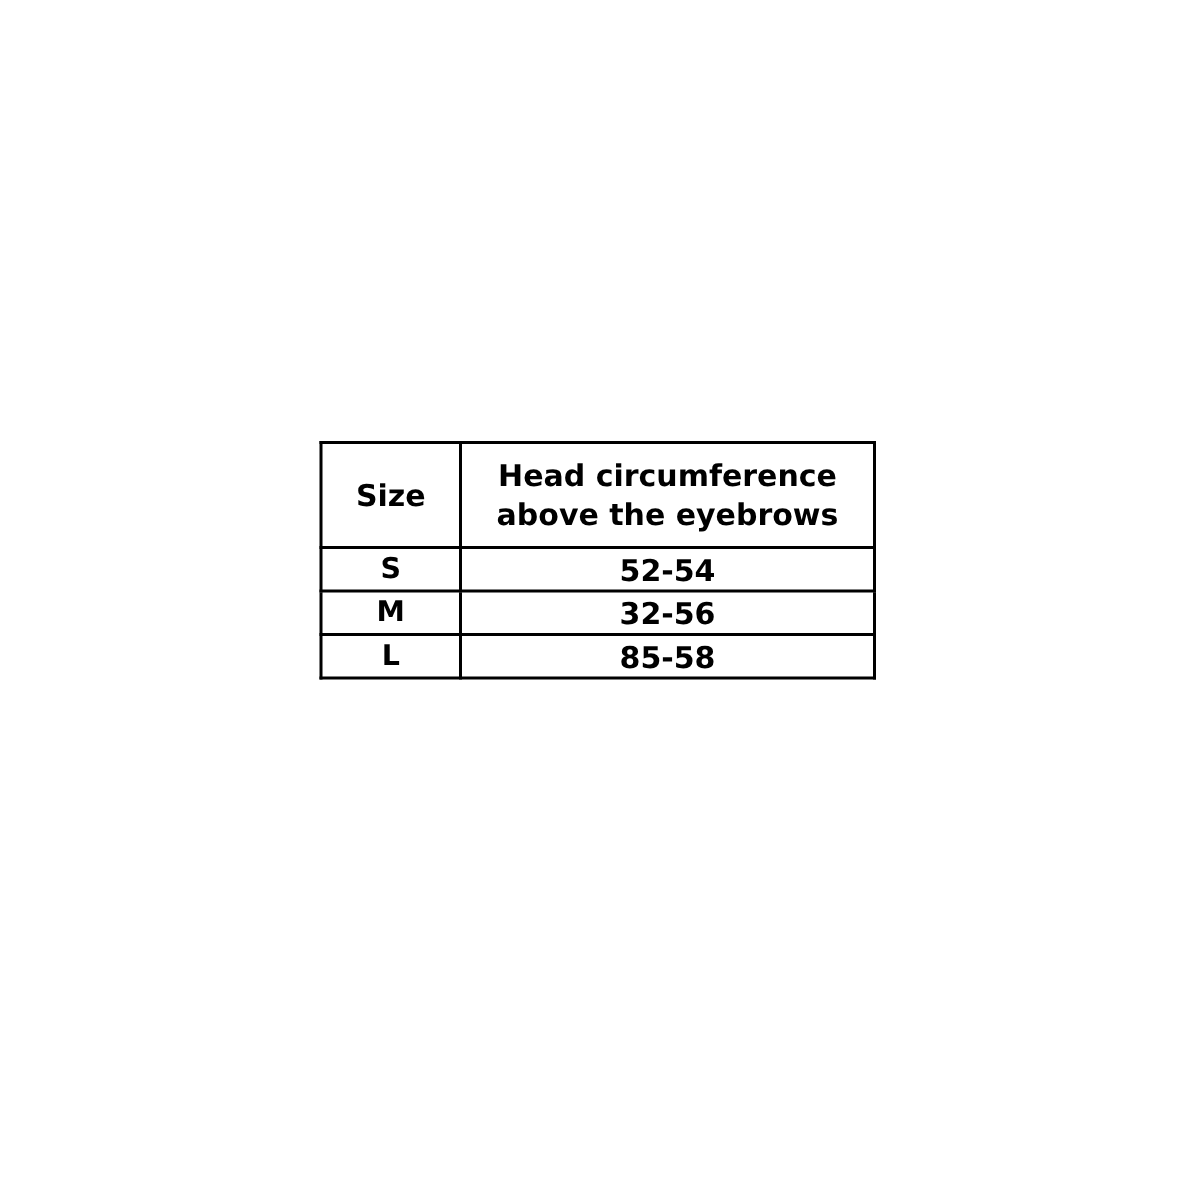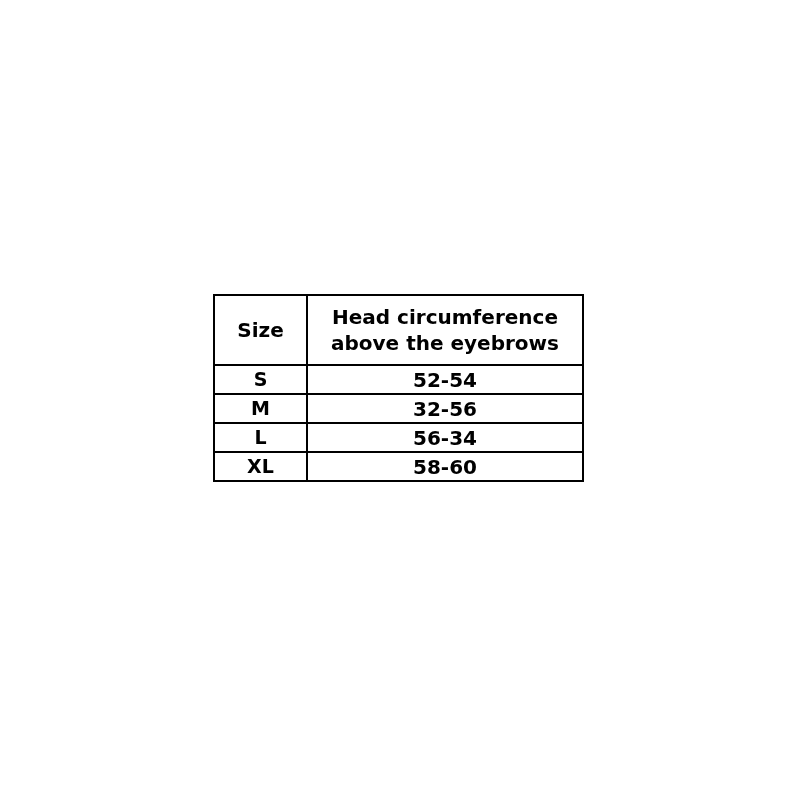--- a/index.html
+++ b/index.html
@@ -98,22 +98,18 @@
         <tr>
           <td class="size-cell">S</td>
           <td class="value-cell">52-54</td>
         </tr>
         <tr>
           <td class="size-cell">M</td>
           <td class="value-cell">32-56</td>
         </tr>
         <tr>
           <td class="size-cell">L</td>
-          <td class="value-cell">56-34</td>
-        </tr>
-        <tr>
-          <td class="size-cell">XL</td>
-          <td class="value-cell">58-60</td>
+          <td class="value-cell">85-58</td>
         </tr>
       </tbody>
     </table>
   </div>
 </div>
 
 </body></html>

